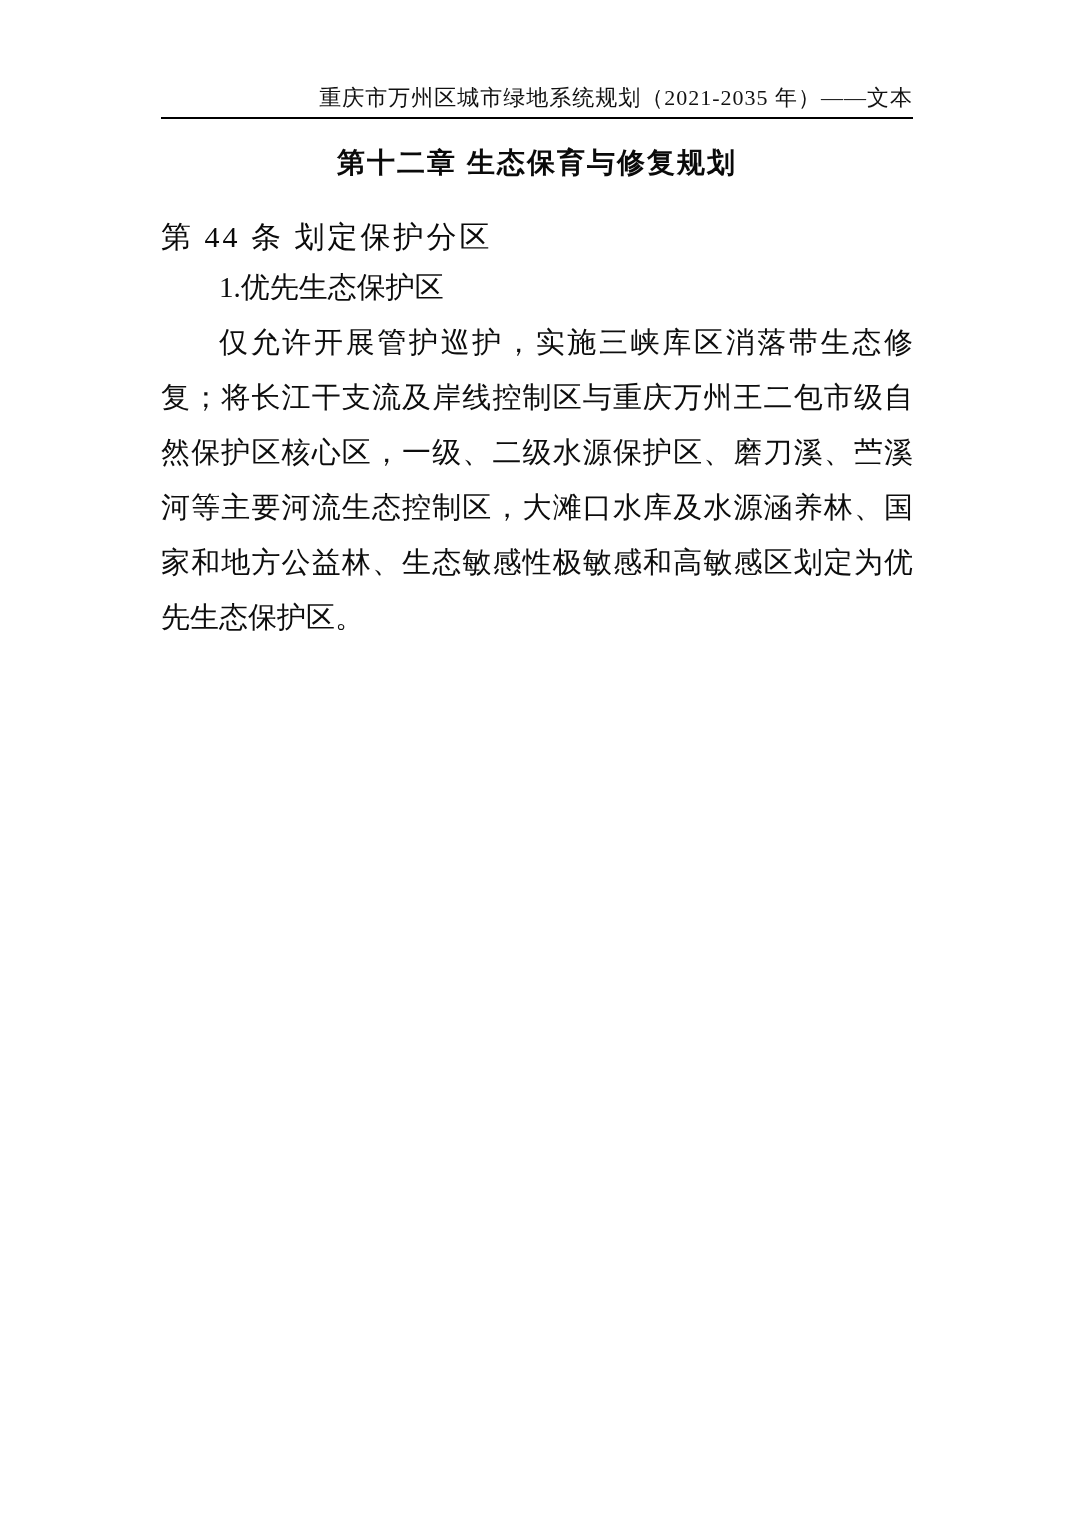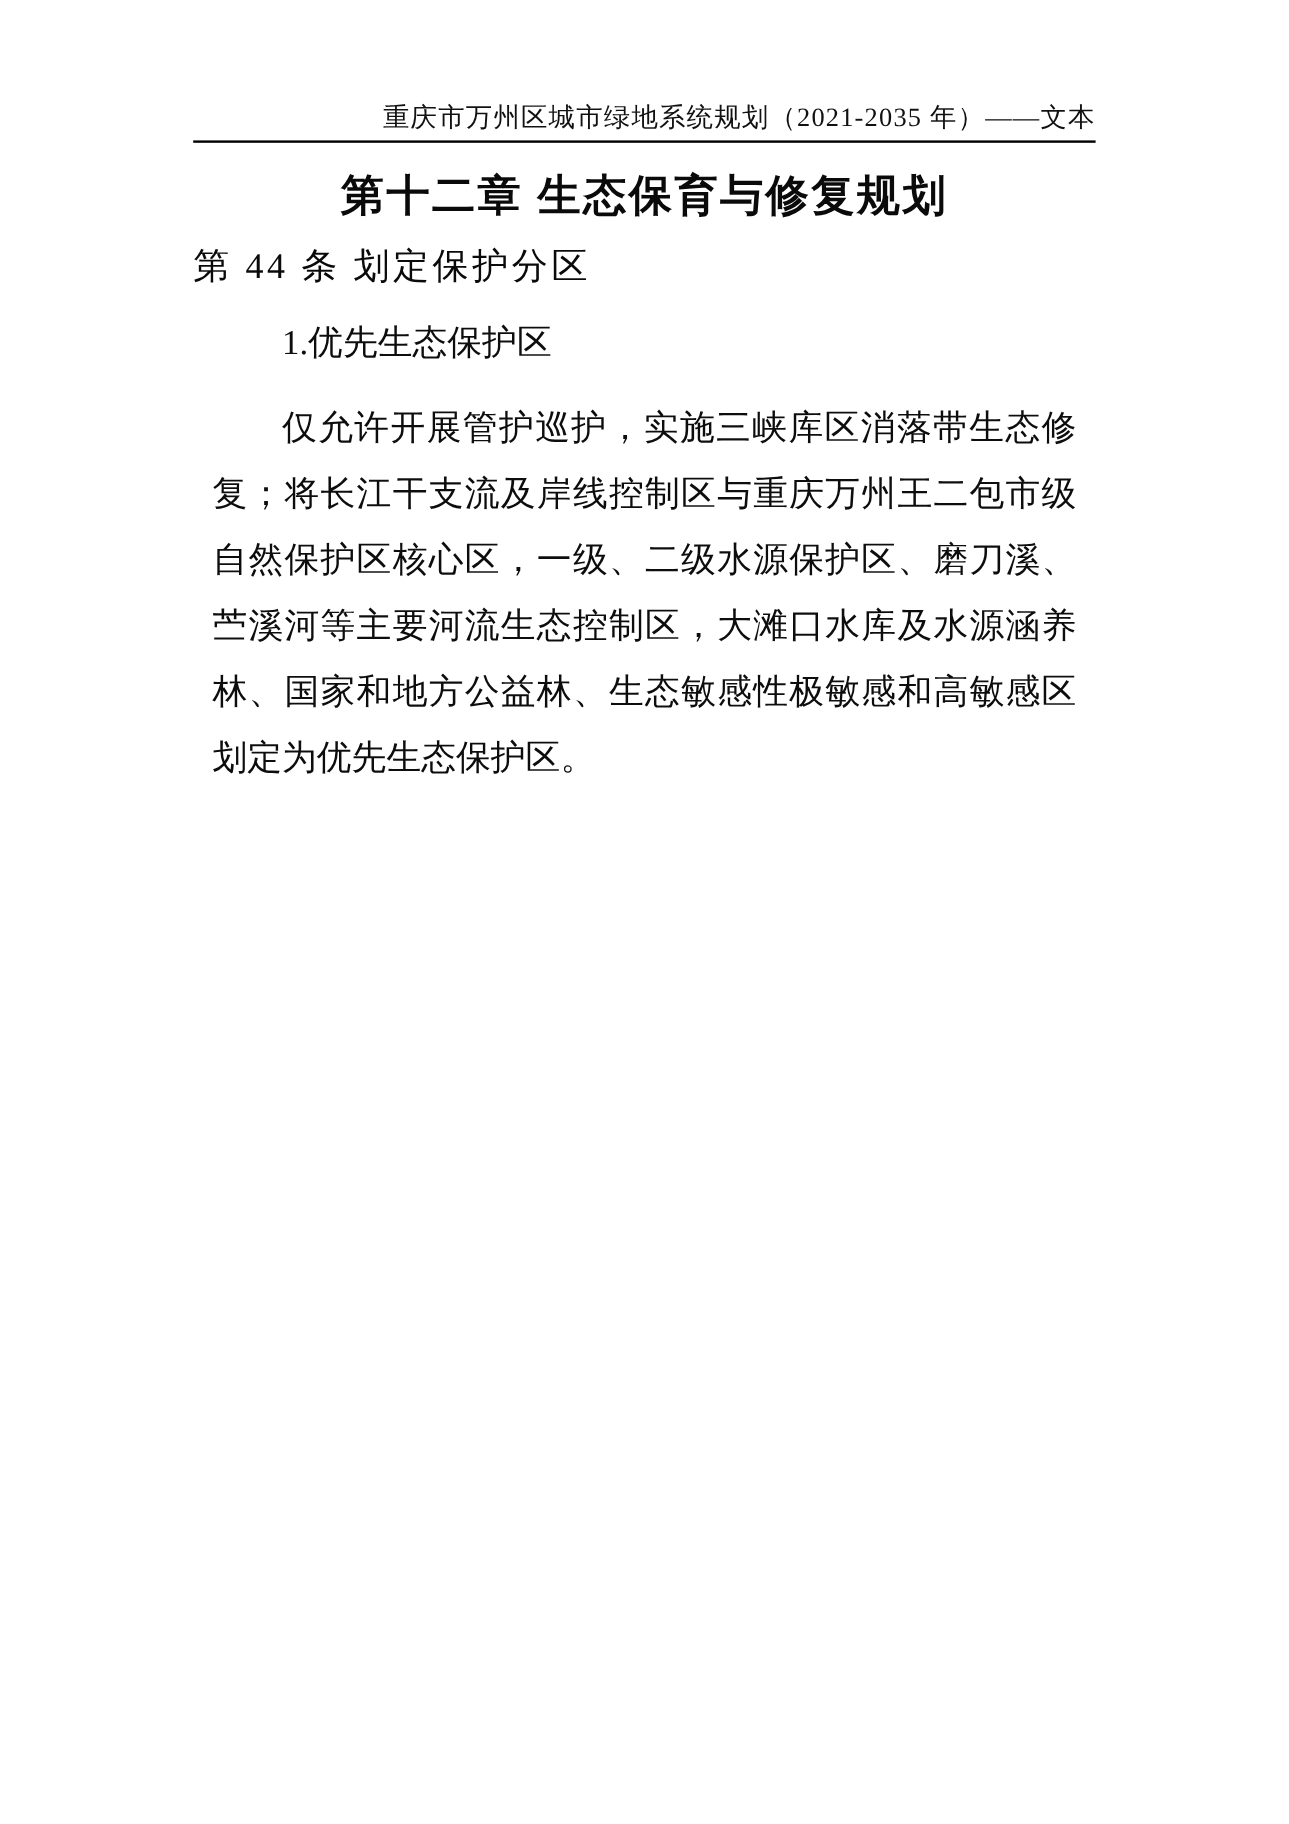--- a/index.html
+++ b/index.html
@@ -37,38 +37,38 @@
     border: 0;
     border-top: 2.5px solid #000000;
     height: 0;
   }
   
   .chapter-title {
     margin: 22px 0 0 0;
     text-align: center;
     font-family: "Liberation Sans", "DejaVu Sans", sans-serif;
     font-weight: 700;
-    font-size: 36px;
+    font-size: 28px;
     line-height: 44px;
     letter-spacing: 2px;
     color: #0a0a0a;
   }
   
   .section-heading {
-    margin: 18px 0 0 0;
+    margin: 32px 0 0 0;
     font-family: "Liberation Serif", "DejaVu Serif", serif;
     font-weight: 400;
     font-size: 30px;
     line-height: 40px;
     letter-spacing: 3px;
     color: #0a0a0a;
   }
   
   .para, .subheading {
-    margin: 16px;
+    margin: 0;
     font-family: "Liberation Serif", "DejaVu Serif", serif;
     font-size: 29px;
     line-height: 55px;
     color: #0d0d0d;
     text-indent: 2em;
   }
   .para {
     text-align: justify;
     text-justify: inter-character;
   }

